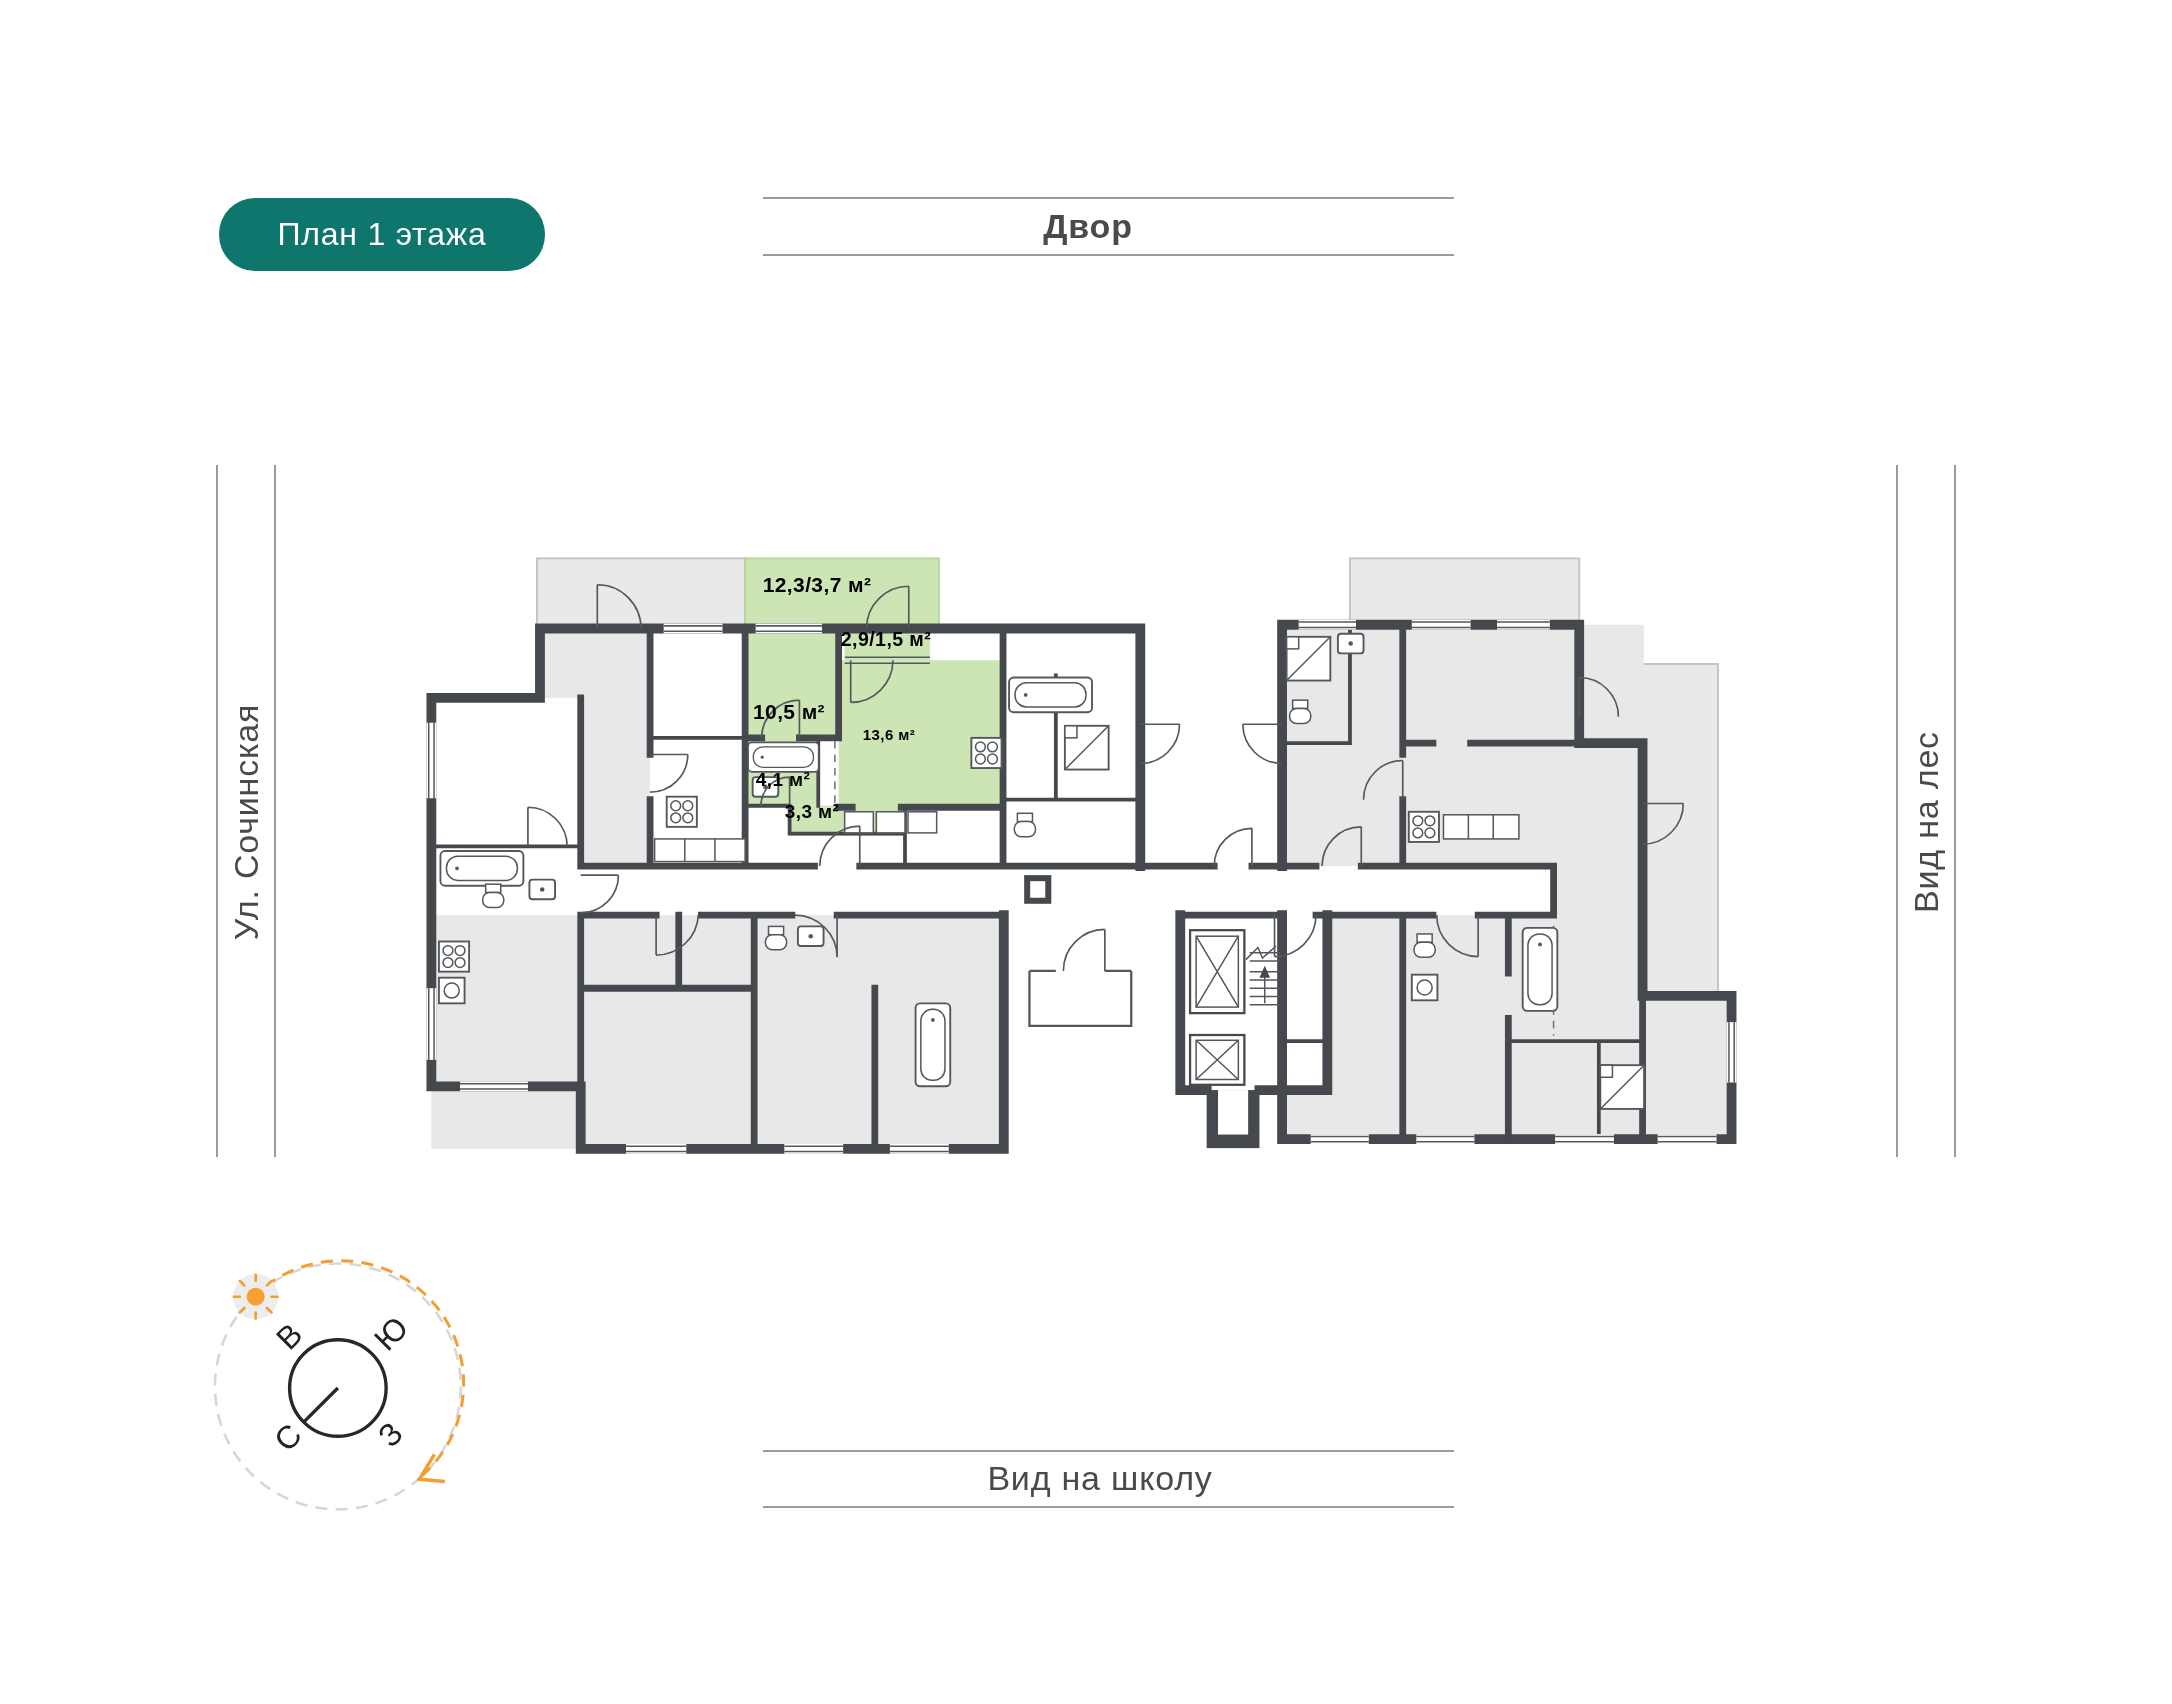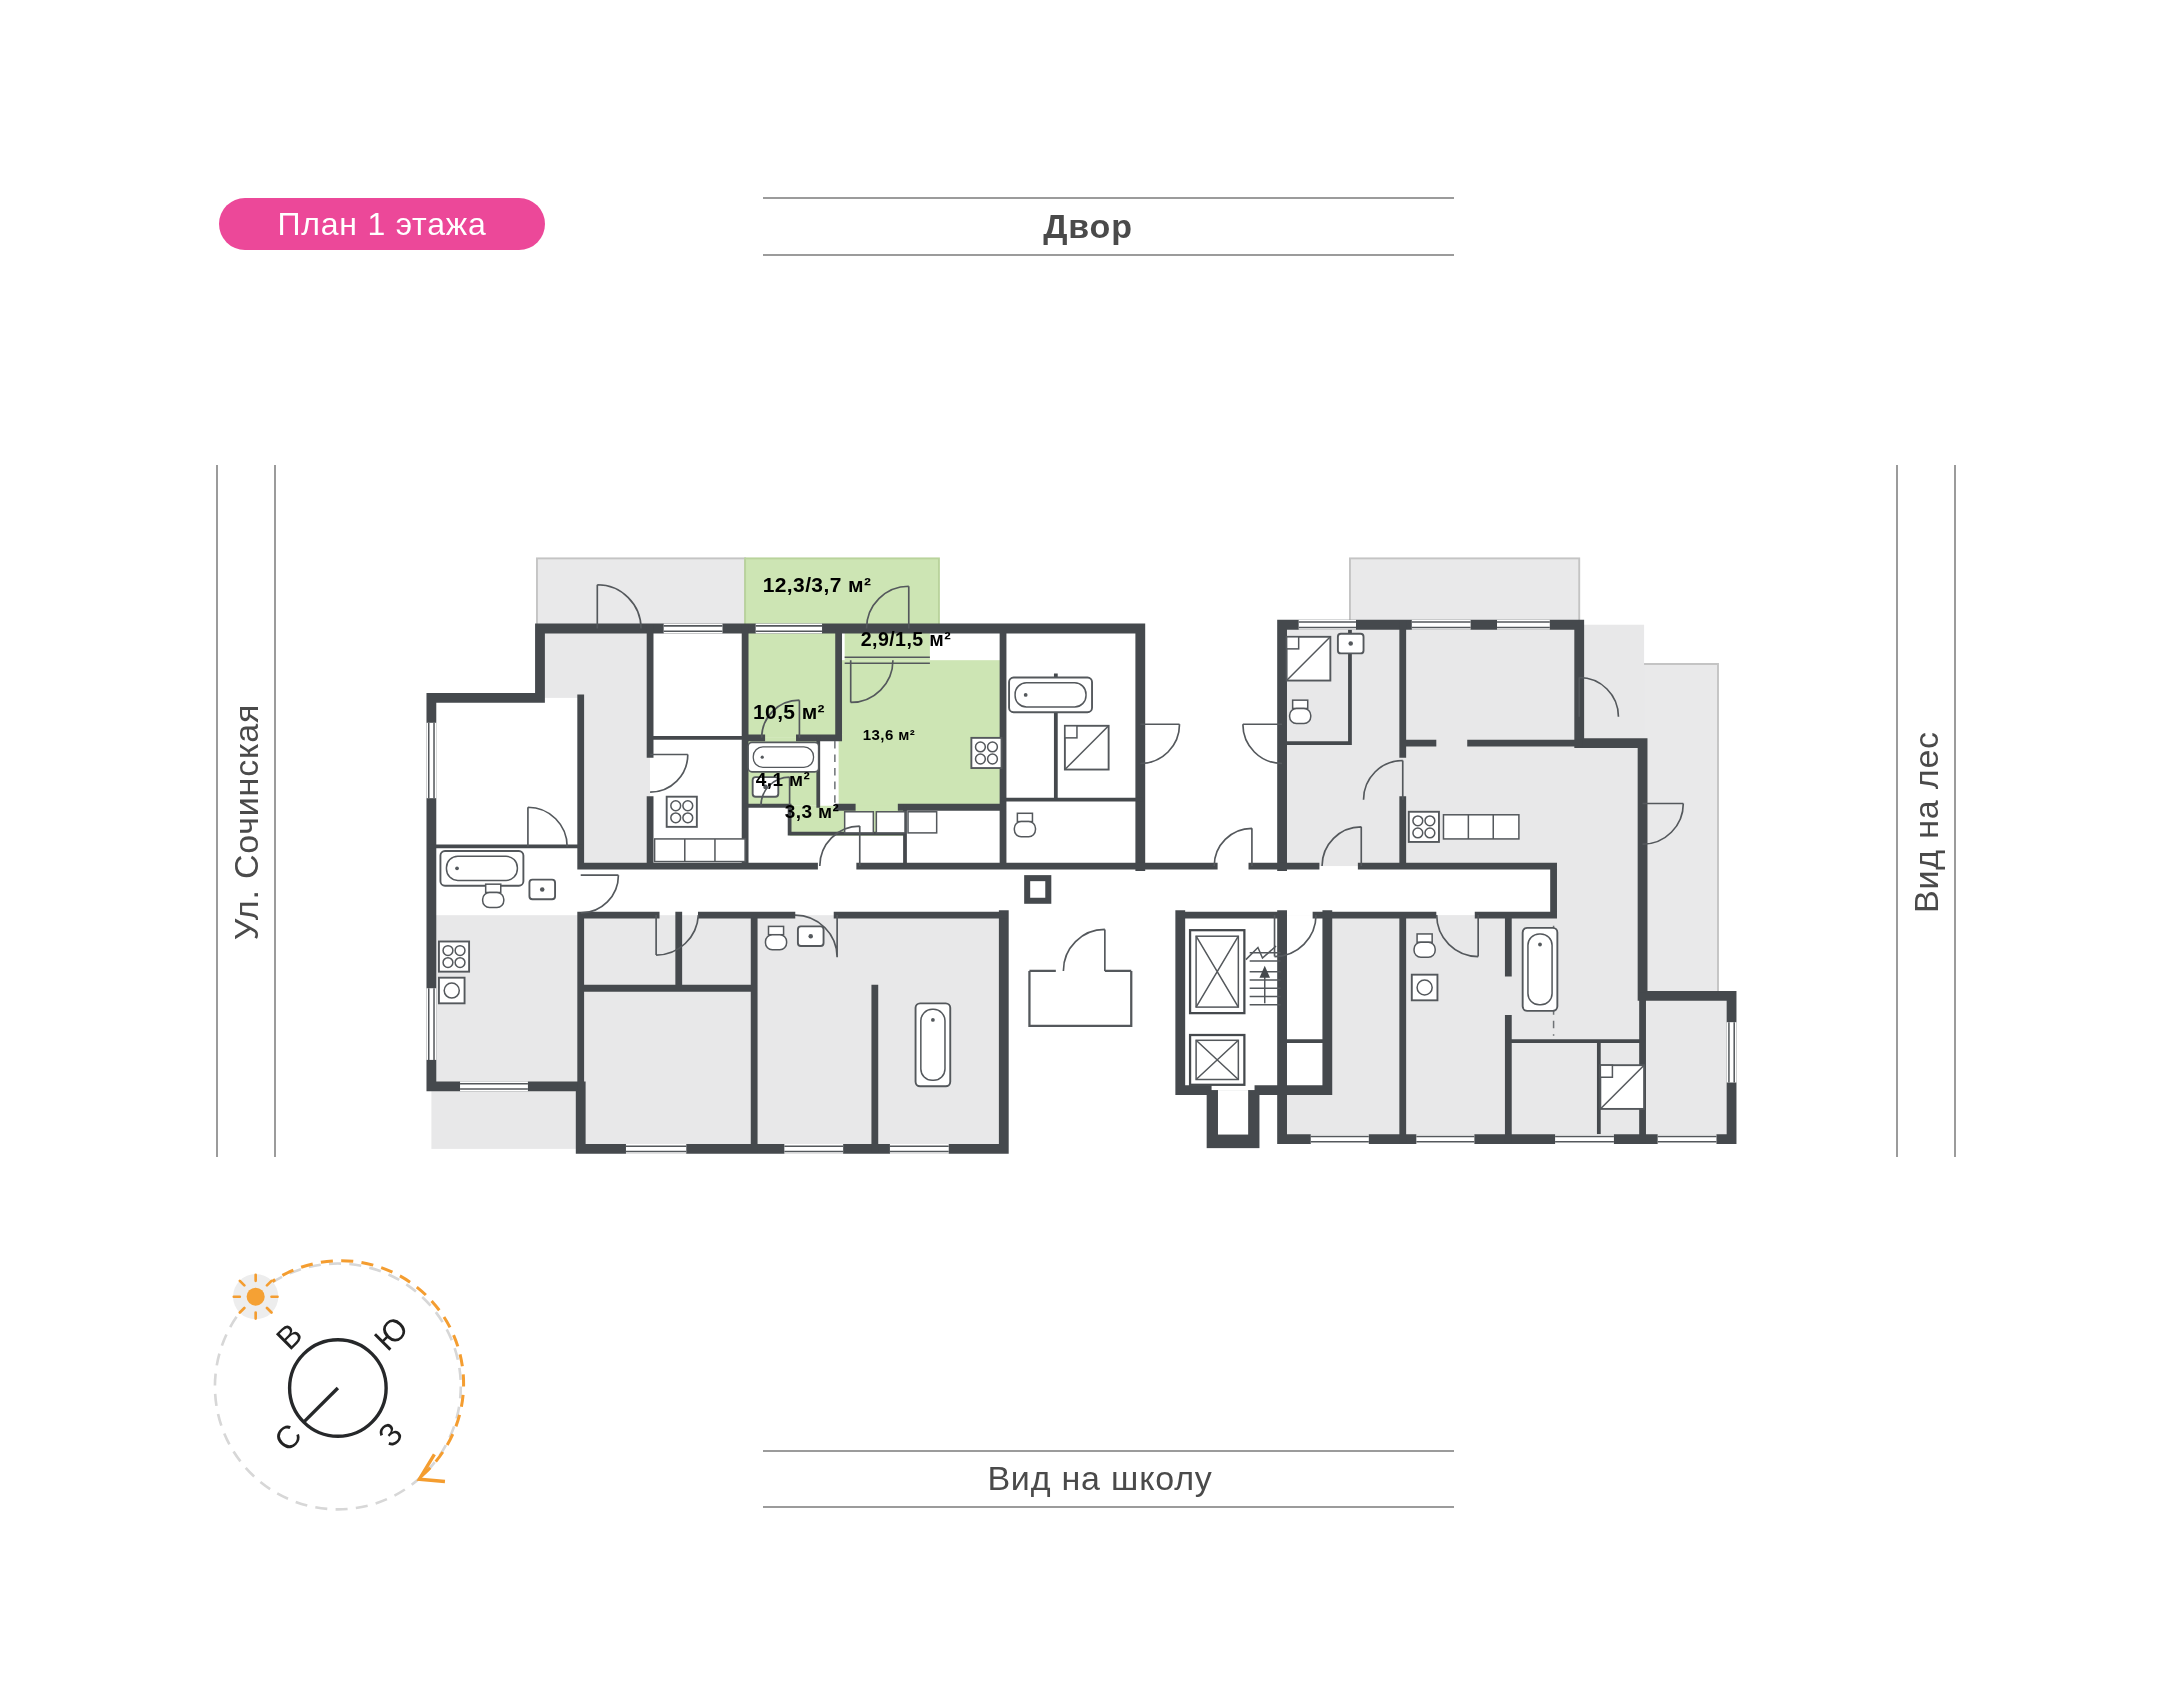--- a/index.html
+++ b/index.html
@@ -1,19 +1,19 @@
 <!DOCTYPE html>
 <html style="font-size:12px"><head>
 <meta charset="utf-8">
 <style>
   html,body{margin:0;padding:0;background:#ffffff;}
   body{width:2172px;height:1705px;position:relative;font-family:"Liberation Sans",sans-serif;}
   .stage{position:absolute;inset:0;width:2172px;height:1705px;}
   .plan-svg{position:absolute;left:0;top:0;}
-  .badge{position:absolute;left:219px;top:198px;width:326px;height:52px;background:#ec4899;border-radius:36px;
+  .badge{position:absolute;left:219px;top:198px;width:326px;height:73px;background:#0f766e;border-radius:36px;
          display:flex;align-items:center;justify-content:center;color:#ffffff;font-size:32px;font-weight:400;letter-spacing:0.8px;}
   .edge-line{position:absolute;background:#9b9b9b;}
   .edge-label{position:absolute;color:#4a4a4a;font-size:34px;font-weight:500;letter-spacing:0.8px;white-space:nowrap;
               transform:translate(-50%,-50%);}
   .edge-label.vert{transform:translate(-50%,-50%) rotate(-90deg);}
   .room-label{position:absolute;transform:translate(-50%,-50%);font-weight:700;color:#000000;white-space:nowrap;letter-spacing:0.4px;}
 </style>
 </head>
 <body>
 
@@ -286,20 +286,20 @@
 
   <div class="edge-line" style="left:1896px;top:465px;width:2.3px;height:692px;"></div>
   <div class="edge-line" style="left:1954px;top:465px;width:2.3px;height:692px;"></div>
   <div class="edge-label vert" style="left:1926px;top:822px;">Вид на лес</div>
 
   <div class="edge-line" style="left:763px;top:1450px;width:691px;height:2.3px;"></div>
   <div class="edge-line" style="left:763px;top:1506px;width:691px;height:2.3px;"></div>
   <div class="edge-label" style="left:1100px;top:1478px;">Вид на школу</div>
 
   <div class="room-label" style="left:817px;top:585px;font-size:21px;">12,3/3,7 м²</div>
-  <div class="room-label" style="left:886px;top:639px;font-size:19.6px;margin-left:20px;">2,9/1,5 м²</div>
+  <div class="room-label" style="left:886px;top:639px;font-size:19.6px;">2,9/1,5 м²</div>
   <div class="room-label" style="left:789px;top:712px;font-size:21px;">10,5 м²</div>
   <div class="room-label" style="left:889px;top:734px;font-size:15px;">13,6 м²</div>
   <div class="room-label" style="left:783px;top:780px;font-size:19px;">4,1 м²</div>
   <div class="room-label" style="left:812px;top:812px;font-size:19px;">3,3 м²</div>
 
 </div>
 
 
 </body></html>

